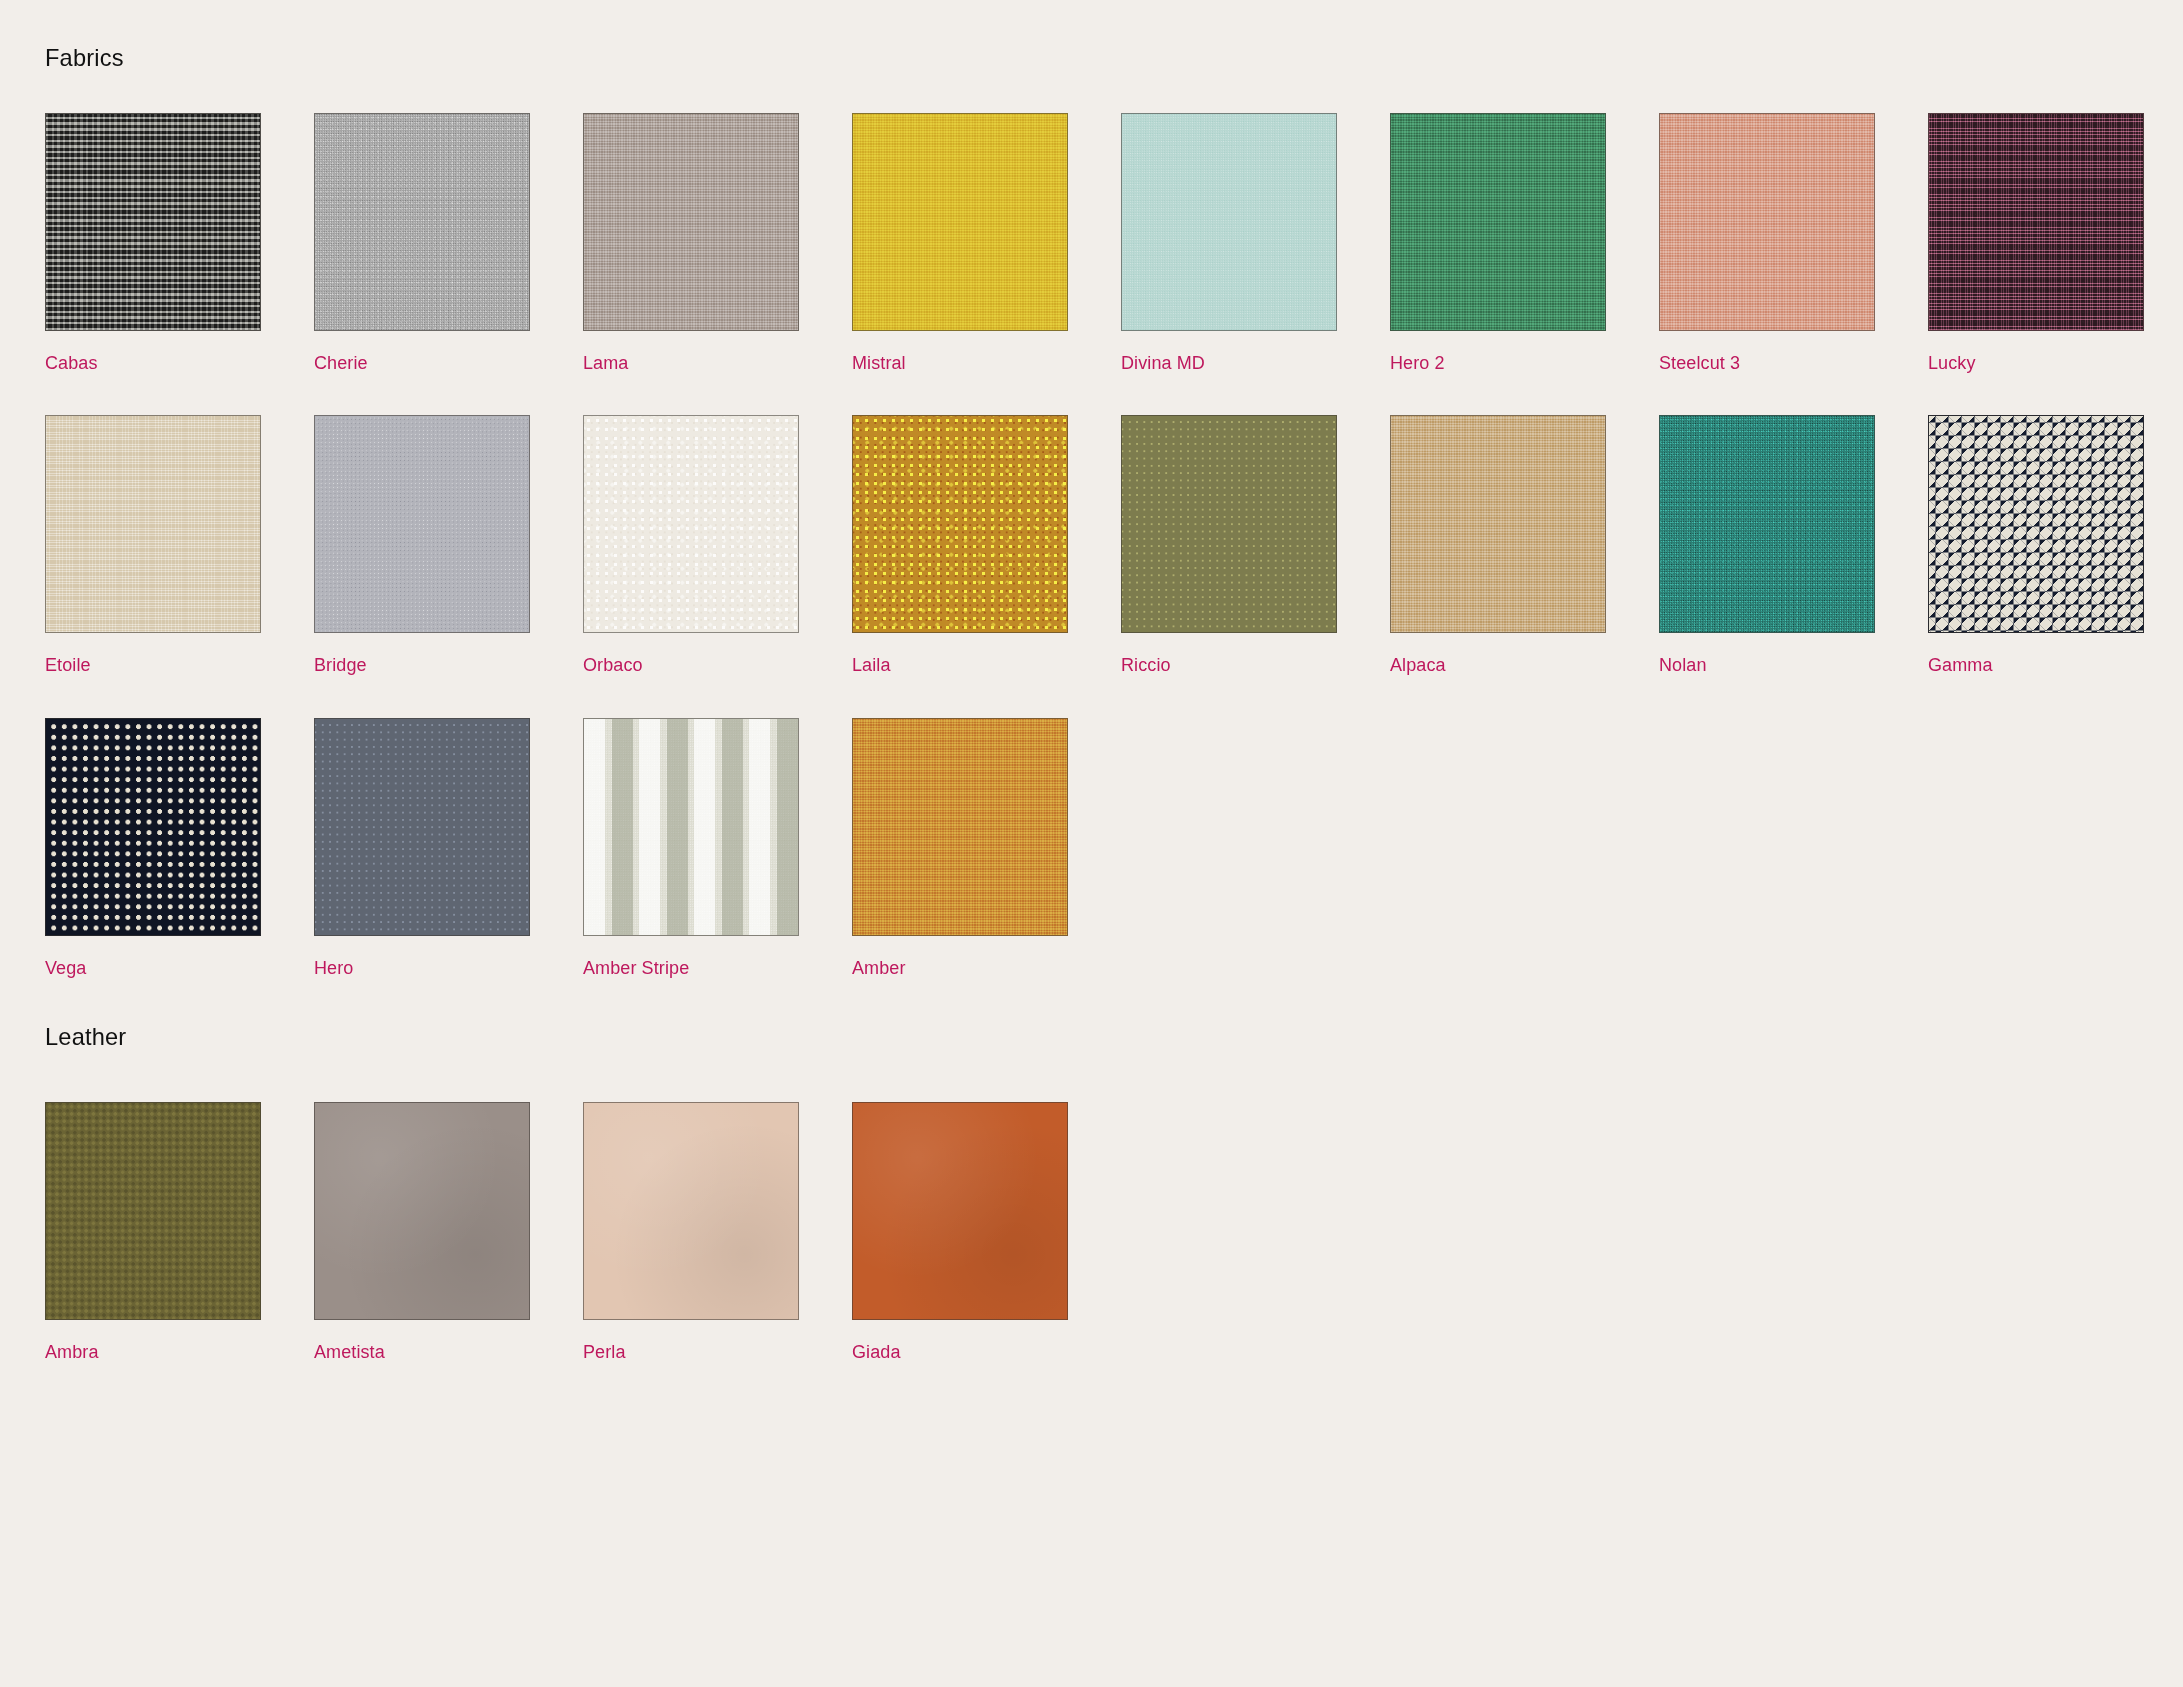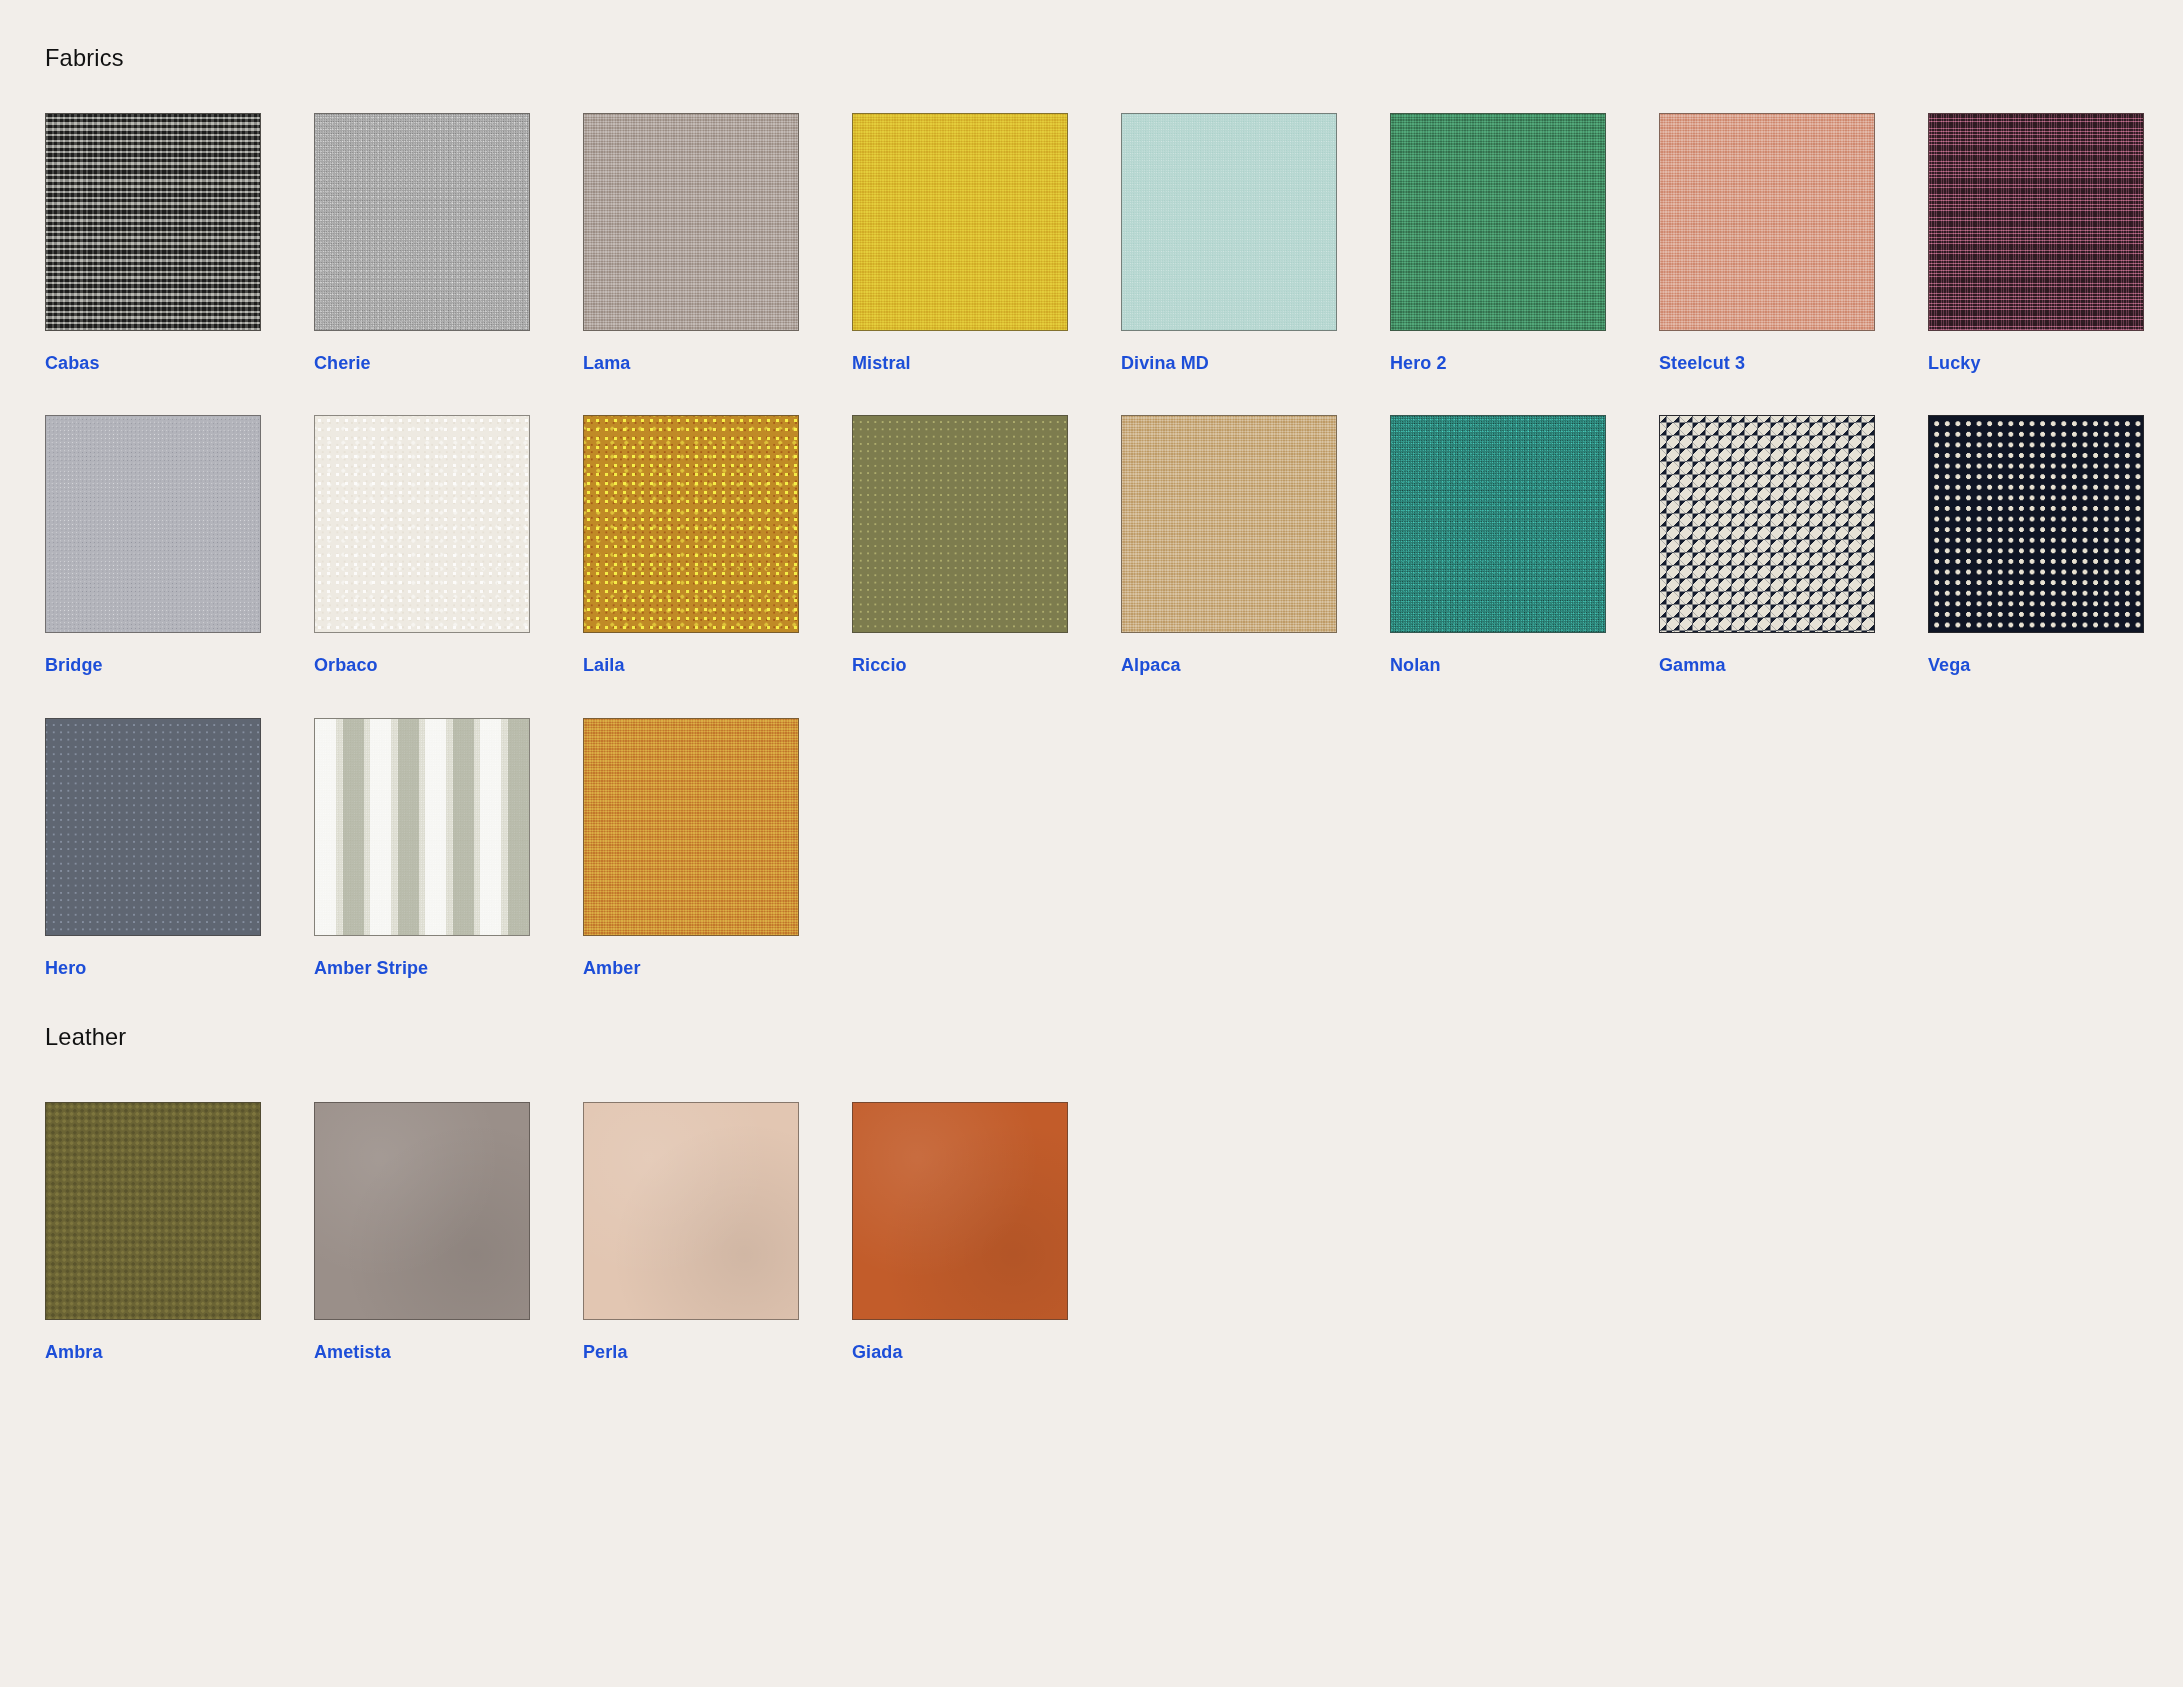--- a/index.html
+++ b/index.html
@@ -37,22 +37,22 @@
     position:relative;
     overflow:hidden;
     background-color:#ccc;
   }
   .swatch-tile::after{
     content:""; position:absolute; inset:0;
     pointer-events:none;
   }
   .swatch-label {
     margin-top:23px;
-    font-size:18px; font-weight:700; letter-spacing:0.1px;
-    color:#1d4ed8; line-height:1.1;
+    font-size:18px; font-weight:400; letter-spacing:0.1px;
+    color:#be185d; line-height:1.1;
   }
 
   
   .tx-noise-fine::after{
     background-image:
       repeating-linear-gradient(0deg, rgba(255,255,255,.18) 0 0.8px, rgba(0,0,0,.10) 0.8px 1.6px),
       repeating-linear-gradient(90deg, rgba(255,255,255,.14) 0 0.8px, rgba(0,0,0,.10) 0.8px 1.6px);
     mix-blend-mode:overlay;
   }
   .tx-weave-coarse::after{
@@ -202,20 +202,24 @@
       </div>
       <div class="swatch-cell">
         <div class="swatch-tile tx-noise-fine" style="background-color: rgb(215, 155, 133);"></div>
         <div class="swatch-label">Steelcut 3</div>
       </div>
       <div class="swatch-cell">
         <div class="swatch-tile tx-crosshatch" style="background-color: rgb(111, 63, 81);"></div>
         <div class="swatch-label">Lucky</div>
       </div>
       <div class="swatch-cell">
+        <div class="swatch-tile tx-linen" style="background-color: rgb(222, 211, 189);"></div>
+        <div class="swatch-label">Etoile</div>
+      </div>
+      <div class="swatch-cell">
         <div class="swatch-tile tx-speckle" style="background-color: rgb(179, 180, 187);"></div>
         <div class="swatch-label">Bridge</div>
       </div>
       <div class="swatch-cell">
         <div class="swatch-tile tx-boucle" style="background-color: rgb(238, 234, 226);"></div>
         <div class="swatch-label">Orbaco</div>
       </div>
       <div class="swatch-cell">
         <div class="swatch-tile tx-boucle" style="background-color: rgb(192, 138, 38);"></div>
         <div class="swatch-label">Laila</div>

